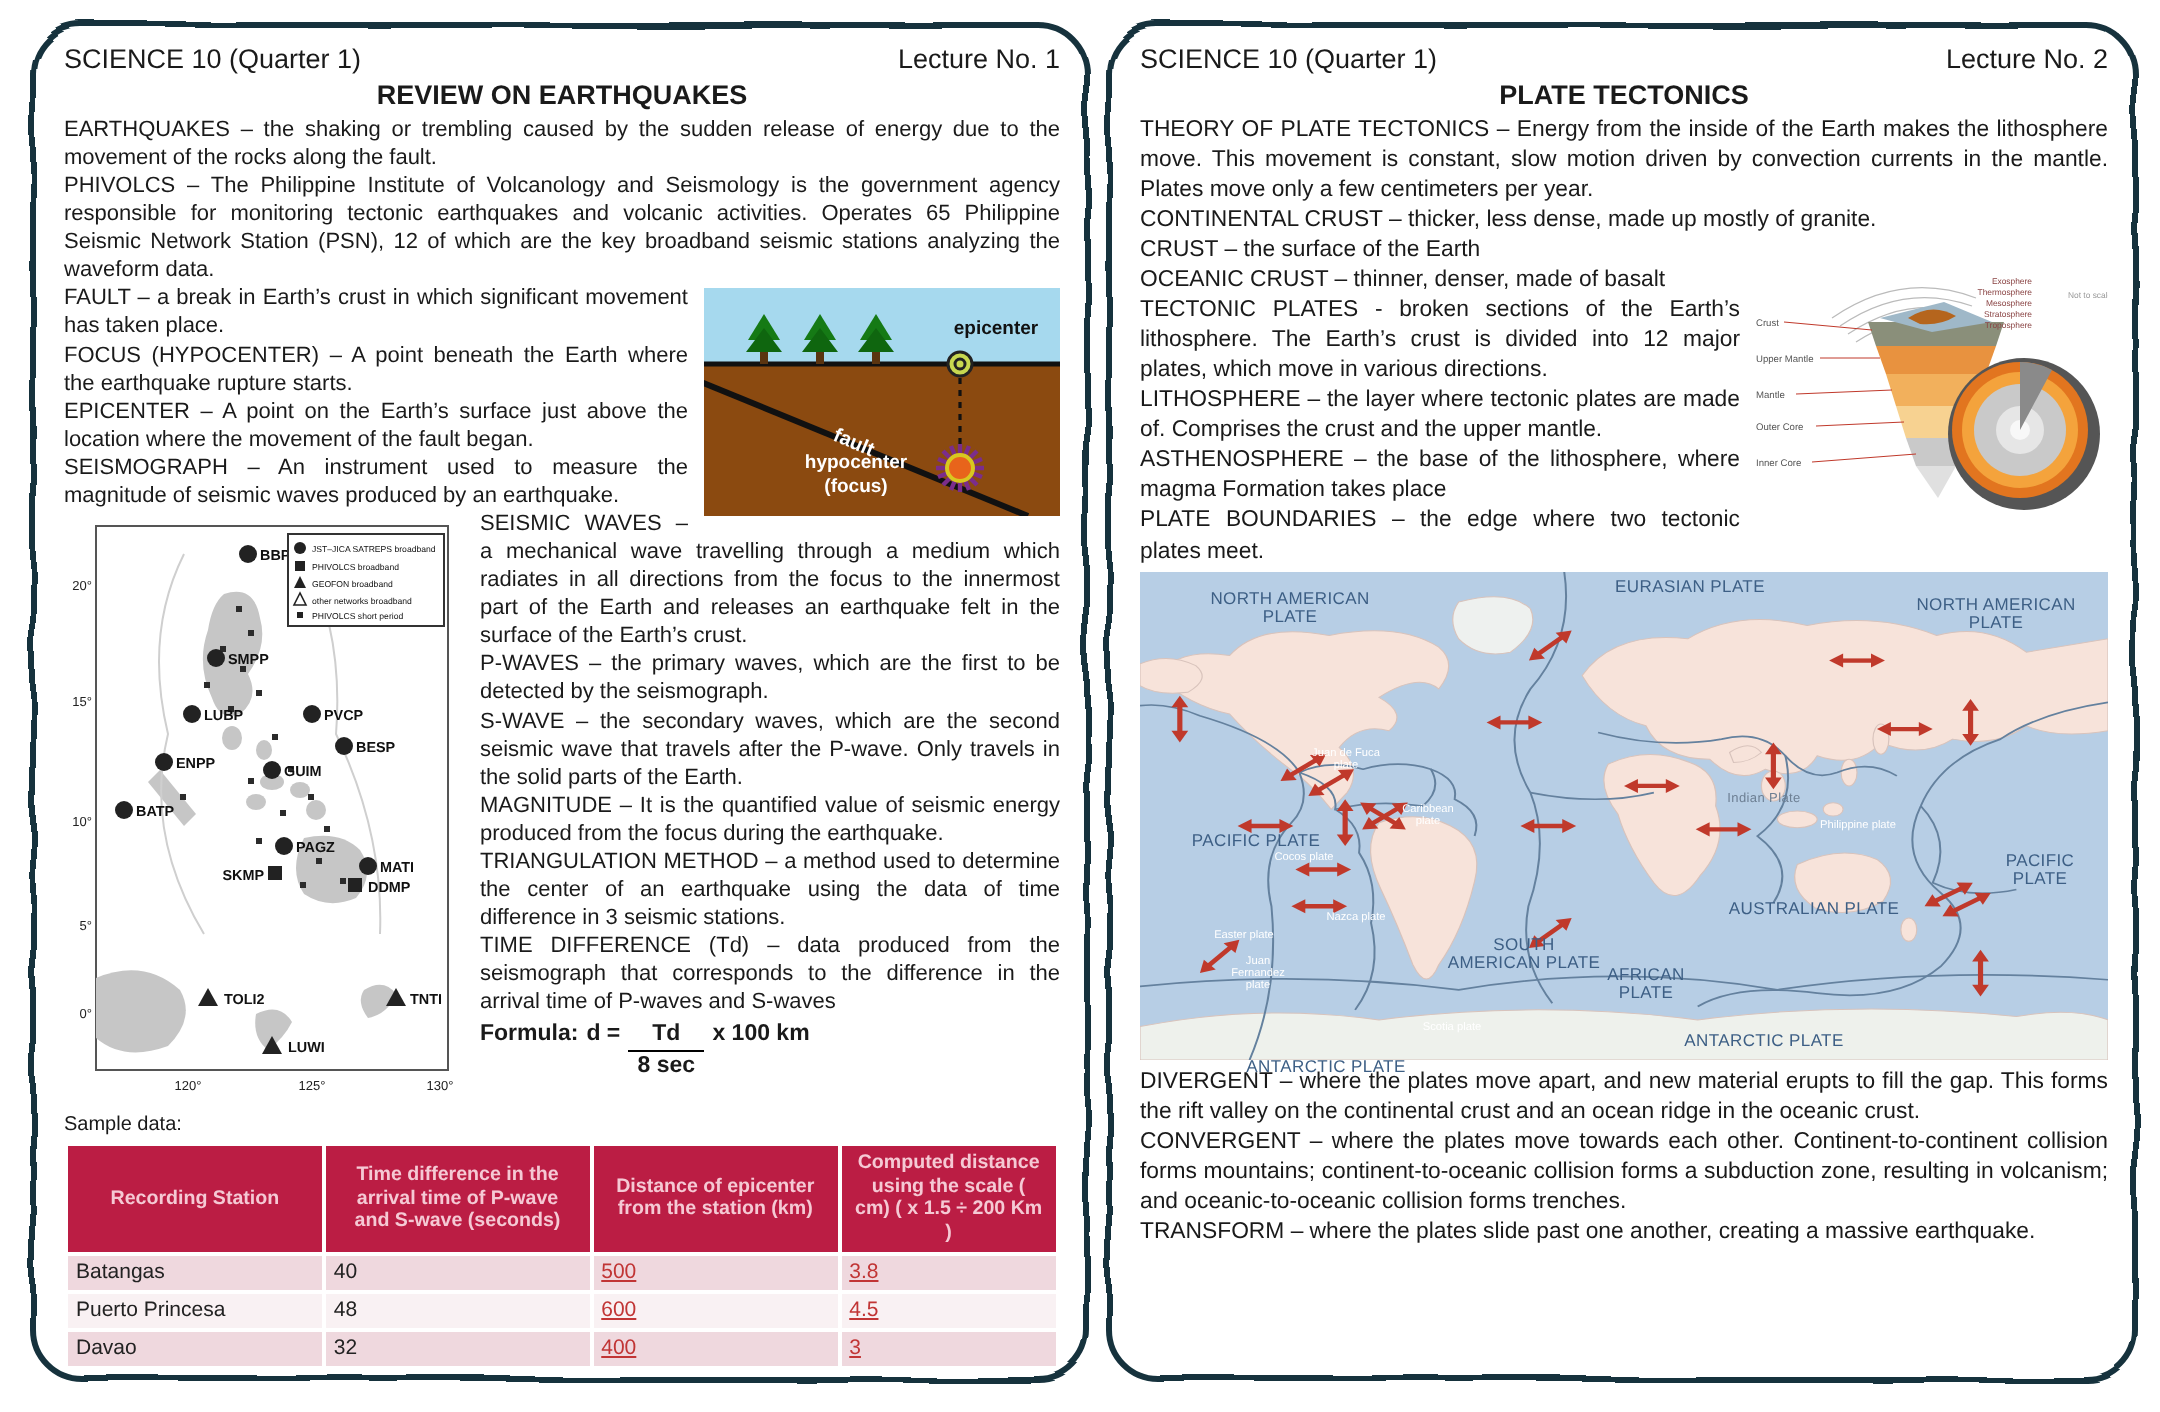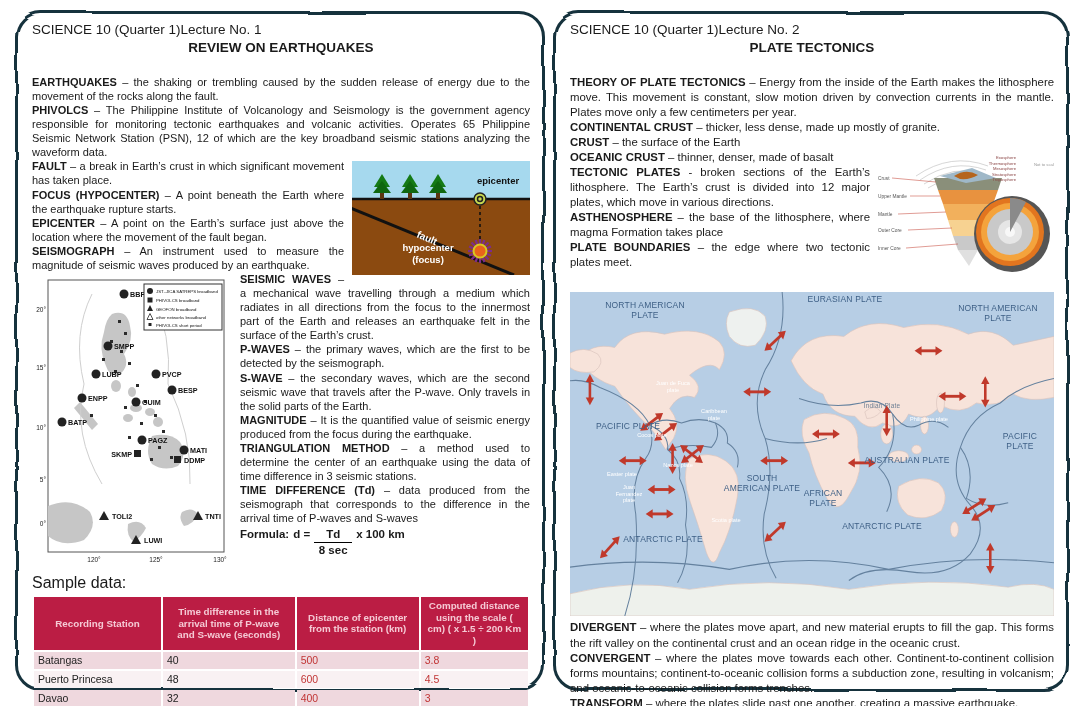--- a/index.html
+++ b/index.html
@@ -2,43 +2,43 @@
 <html><head>
 <meta charset="utf-8">
 <style>
   html,body{margin:0;padding:0;}
   body{width:1080px;height:706px;background:#ffffff;font-family:"Liberation Sans",sans-serif;color:#1a1a1a;position:relative;overflow:hidden;}
   .page{position:absolute;top:10px;height:682px;background:#fff;}
   #page-l{left:14px;width:532px;}
   #page-r{left:552px;width:518px;}
   .page-border{position:absolute;inset:1px;border:3.5px solid #16323d;border-radius:26px;filter:url(#wavy);pointer-events:none;}
   .page-inner{position:absolute;left:18px;right:16px;top:12px;bottom:8px;}
-  .hdr{display:flex;font-size:13.5px;line-height:1.25;}
-  .title{text-align:center;font-weight:bold;font-size:13.5px;margin:1px 0 20px;}
+  .hdr{display:flex;justify-content:space-between;font-size:13.5px;line-height:1.25;}
+  .title{text-align:center;font-weight:bold;font-size:13.5px;margin:1px 0 3px;}
   .bt{font-size:11px;line-height:1.28;text-align:justify;}
   .bt-r{font-size:11.4px;line-height:1.32;text-align:justify;}
   p.def{margin:0;}
-  b.term{font-weight:bold;}
+  b.term{font-weight:normal;}
   figure{margin:0;}
   .fig-epi{float:right;width:178px;height:114px;margin:2px 0 3px 8px;}
   .fig-map{float:left;width:200px;height:300px;margin:2px 8px 0 0;}
   .fig-earth{float:right;width:178px;height:128px;margin:0 0 2px 6px;}
-  .fig-world{clear:both;width:100%;height:324px;margin:22px 0 4px;position:relative;background:#b7cee5;}
+  .fig-world{clear:both;width:100%;height:244px;margin:2px 0 4px;position:relative;background:#b7cee5;}
   .fig-world svg{position:absolute;inset:0;}
   svg{display:block;width:100%;height:100%;}
   .formula{display:flex;gap:4px;font-weight:bold;align-items:flex-start;margin:2px 0 0 14px;font-size:11.5px;line-height:1.25;}
   .frac{display:inline-flex;flex-direction:column;align-items:center;}
   .frac .num{border-bottom:1.6px solid #000;padding:0 12px;}
-  .sample{clear:both;margin:5px 0 3px;font-size:16px;}
+  .sample{clear:both;margin:5px 0 3px;font-size:10px;}
   table{width:100%;border-collapse:separate;border-spacing:2px;}
   th{background:#bb1d44;color:#f5c9d4;font-size:9.8px;line-height:1.2;padding:3px 6px;font-weight:bold;text-align:center;}
   td{text-align:left;font-size:10.5px;padding:2.5px 4px;color:#222;}
   tr.odd td{background:#efd8de;}
   tr.even td{background:#f9f1f3;}
-  td.red{color:#c13535;}
+  td.red{color:#c13535;text-decoration:underline;}
   .types-h{margin:2px 0 0;font-size:11.4px;}
   
   .wm-label{position:absolute;color:#3d5f85;font-size:8.5px;line-height:1.15;text-align:center;letter-spacing:.2px;}
   .wm-minor{position:absolute;color:#ffffff;font-size:5.6px;line-height:1.1;text-align:center;}
   .wm-gray{color:#6d7f93;}
 </style>
 </head>
 <body>
 
 <svg width="0" height="0" style="position:absolute">
@@ -325,20 +325,21 @@
             <text x="140" y="20">Mesosphere</text>
             <text x="140" y="25.5">Stratosphere</text>
             <text x="140" y="31">Troposphere</text>
           </g>
           <text x="158" y="16" font-size="4.2" fill="#999">Not to scale</text>
         </svg>
       </figure>
 
       <p class="def"><b class="term">OCEANIC CRUST</b> <span>– thinner, denser, made of basalt</span></p>
       <p class="def"><b class="term">TECTONIC PLATES</b> <span>- broken sections of the Earth’s lithosphere. The Earth’s crust is divided into 12 major plates, which move in various directions.</span></p>
+      <p class="def"><b class="term">LITHOSPHERE</b> <span>– the layer where tectonic plates are made of. Comprises the crust and the upper mantle.</span></p>
       <p class="def"><b class="term">ASTHENOSPHERE</b> <span>– the base of the lithosphere, where magma Formation takes place</span></p>
       <p class="def"><b class="term">PLATE BOUNDARIES</b> <span>– the edge where two tectonic plates meet.</span></p>
 
       <figure class="fig-world">
         <svg viewBox="0 0 486 292" preserveAspectRatio="none">
           <defs>
             <g id="arr">
               <path d="M-8 0H8" stroke="#c0392b" stroke-width="2.6"></path>
               <path d="M-14 0l7-4.2v8.4z" fill="#c0392b"></path>
               <path d="M14 0l-7-4.2v8.4z" fill="#c0392b"></path>

